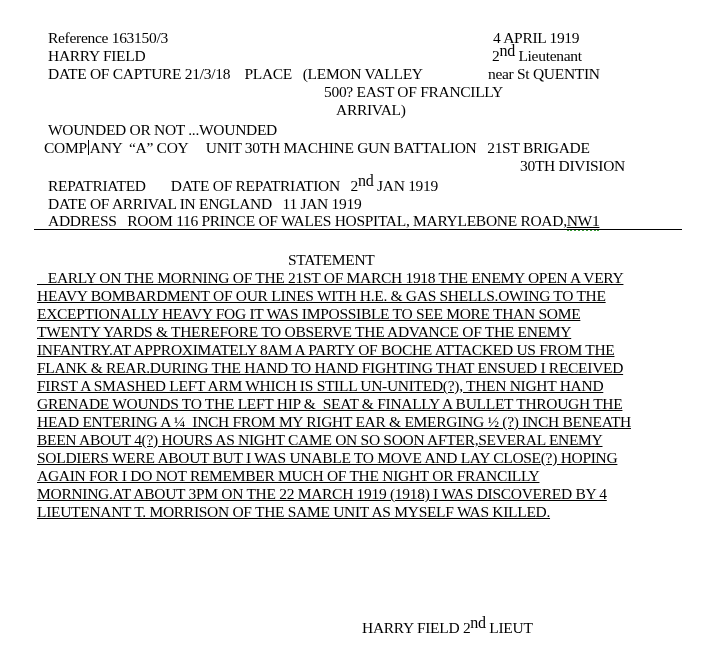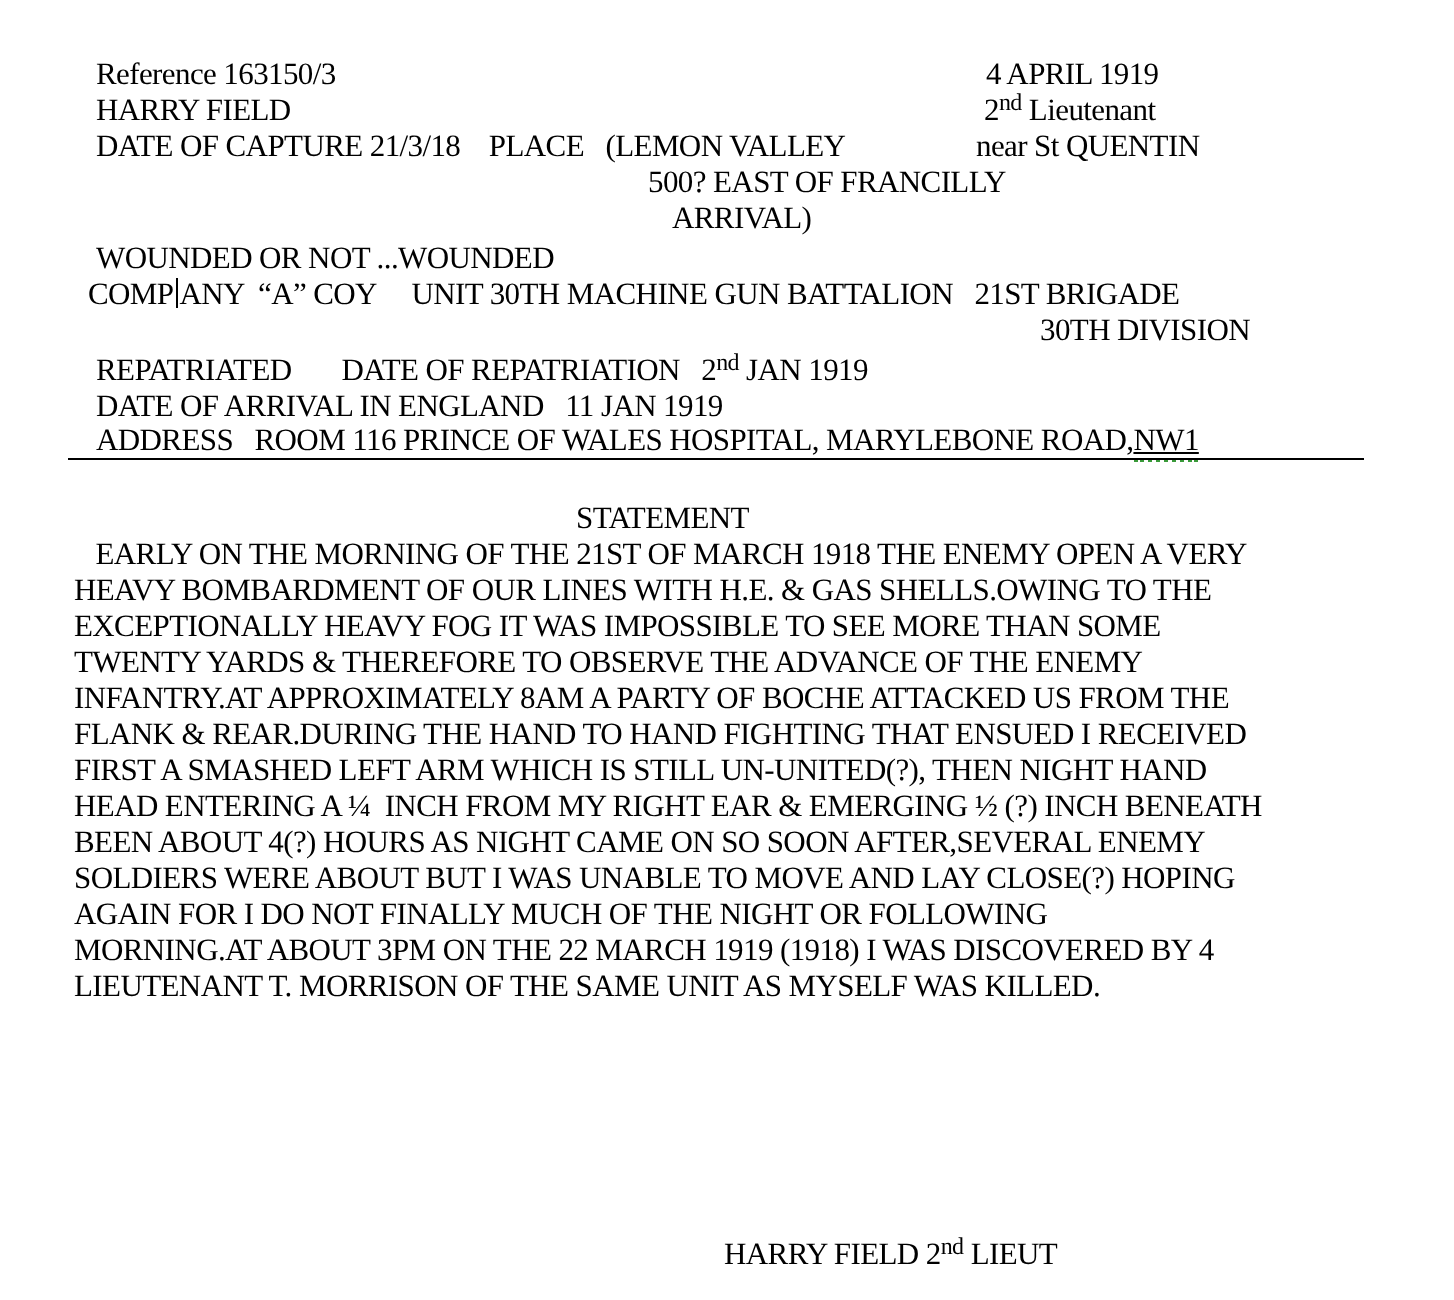--- a/index.html
+++ b/index.html
@@ -1,25 +1,25 @@
 <!DOCTYPE html>
 <html><head>
   <meta charset="utf-8">
   <style>
     html, body { margin: 0; padding: 0; background: #ffffff; }
     body {
       width: 727px; height: 650px; position: relative; overflow: hidden;
       font-family: "Liberation Serif", serif; color: #000; font-size: 15.5px;
     }
     .ln { position: absolute; white-space: pre; line-height: 18px; letter-spacing: -0.3px; }
-    sup { font-size: 12px; vertical-align: 5px; line-height: 0; }
+    sup { font-size: 16px; vertical-align: 5px; line-height: 0; }
     .rule { position: absolute; left: 34px; top: 229px; width: 648px; height: 1px; background: #000; }
     .squiggle { border-bottom: 2px dotted #3a9a3a; text-decoration: underline; }
     .cursor { display: inline-block; width: 1px; height: 15px; background: #000; vertical-align: -2px; margin: 0 1px; }
-    .stmt { position: absolute; left: 37px; top: 269px; width: 680px; }
+    .stmt { position: absolute; left: 37px; top: 269px; width: 680px; text-decoration: underline; }
     .stmt .ln { position: relative; display: block; }
   </style>
 </head>
 <body>
 
 <div>
   <div class="ln" style="left:48px;top:29px">Reference 163150/3</div>
   <div class="ln" style="left:493px;top:29px">4 APRIL 1919</div>
   <div class="ln" style="left:48px;top:47px">HARRY FIELD</div>
   <div class="ln" style="left:492px;top:47px"><span>2</span><sup>nd</sup><span> Lieutenant</span></div>
@@ -38,22 +38,23 @@
   <div class="ln" style="left:288px;top:251px">STATEMENT</div>
 
   <div class="stmt">
     <span class="ln">   EARLY ON THE MORNING OF THE 21ST OF MARCH 1918 THE ENEMY OPEN A VERY</span>
     <span class="ln">HEAVY BOMBARDMENT OF OUR LINES WITH H.E. &amp; GAS SHELLS.OWING TO THE</span>
     <span class="ln">EXCEPTIONALLY HEAVY FOG IT WAS IMPOSSIBLE TO SEE MORE THAN SOME</span>
     <span class="ln">TWENTY YARDS &amp; THEREFORE TO OBSERVE THE ADVANCE OF THE ENEMY</span>
     <span class="ln">INFANTRY.AT APPROXIMATELY 8AM A PARTY OF BOCHE ATTACKED US FROM THE</span>
     <span class="ln">FLANK &amp; REAR.DURING THE HAND TO HAND FIGHTING THAT ENSUED I RECEIVED</span>
     <span class="ln">FIRST A SMASHED LEFT ARM WHICH IS STILL UN-UNITED(?), THEN NIGHT HAND</span>
+    <span class="ln">GRENADE WOUNDS TO THE LEFT HIP &amp;  SEAT &amp; FINALLY A BULLET THROUGH THE</span>
     <span class="ln">HEAD ENTERING A ¼  INCH FROM MY RIGHT EAR &amp; EMERGING ½ (?) INCH BENEATH</span>
     <span class="ln">BEEN ABOUT 4(?) HOURS AS NIGHT CAME ON SO SOON AFTER,SEVERAL ENEMY</span>
     <span class="ln">SOLDIERS WERE ABOUT BUT I WAS UNABLE TO MOVE AND LAY CLOSE(?) HOPING</span>
-    <span class="ln">AGAIN FOR I DO NOT FINALLY MUCH OF THE NIGHT OR FOLLOWING</span>
+    <span class="ln">AGAIN FOR I DO NOT REMEMBER MUCH OF THE NIGHT OR FRANCILLY</span>
     <span class="ln">MORNING.AT ABOUT 3PM ON THE 22 MARCH 1919 (1918) I WAS DISCOVERED BY 4</span>
     <span class="ln">LIEUTENANT T. MORRISON OF THE SAME UNIT AS MYSELF WAS KILLED.</span>
   </div>
 
   <div class="ln" style="left:362px;top:619px"><span>HARRY FIELD 2</span><sup>nd</sup><span> LIEUT</span></div>
 </div>
 
 </body></html>

